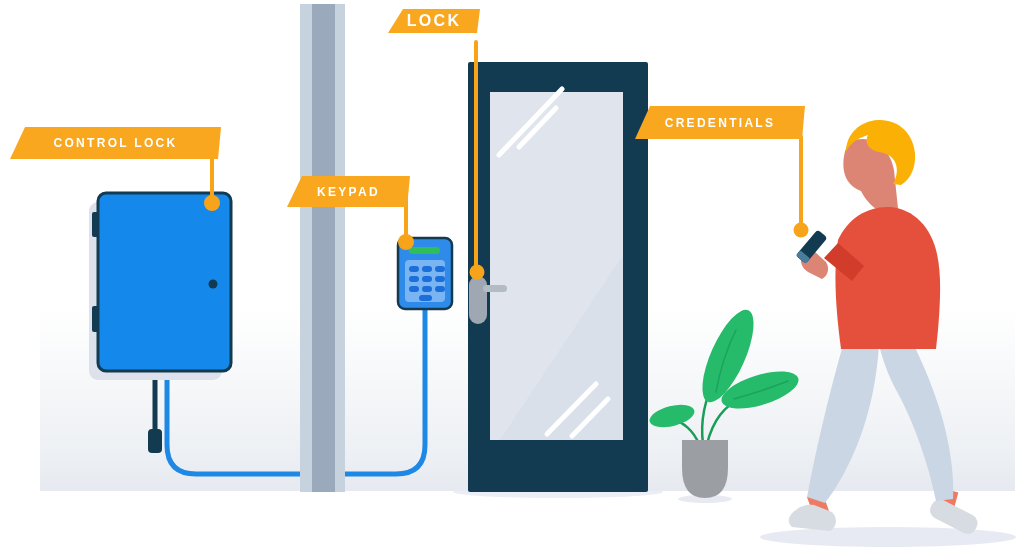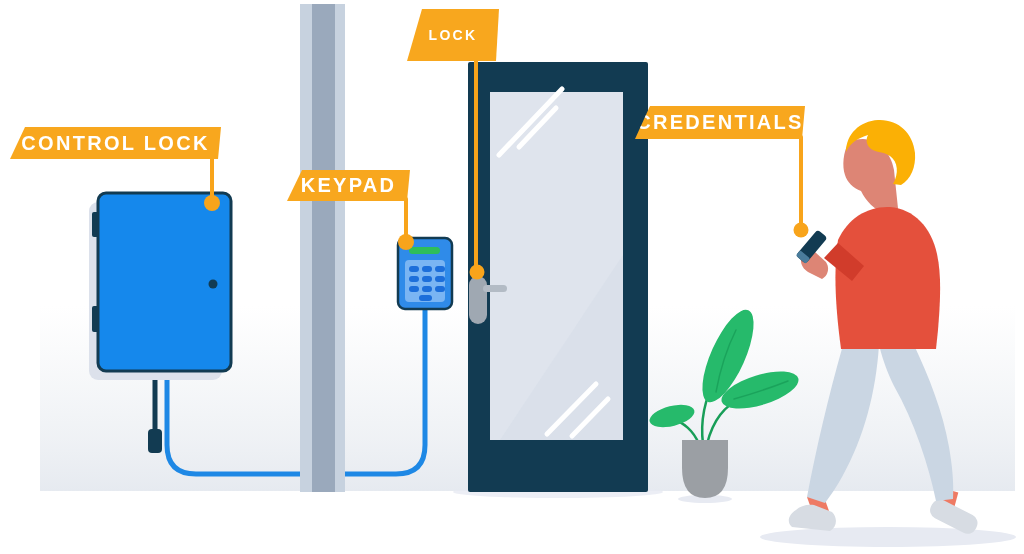--- a/index.html
+++ b/index.html
@@ -3,27 +3,27 @@
 <meta charset="utf-8">
 <style>
   html,body{margin:0;padding:0;background:#fff;}
   .scene{
     position:relative;width:1024px;height:554px;overflow:hidden;background:#ffffff;
     font-family:"Liberation Sans", sans-serif;
   }
   .scene svg{position:absolute;left:0;top:0;}
   .banner{
     position:absolute;display:flex;align-items:center;justify-content:center;
-    background:var(--banner);color:#fff;font-weight:600;font-size:20px;
+    background:var(--banner);color:#fff;font-weight:600;font-size:12px;
     letter-spacing:2.3px;white-space:nowrap;
     clip-path:polygon(15px 0, 100% 0, calc(100% - 3px) 100%, 0 100%);
   }
   #label-control-panel{left:10px;top:127px;width:211px;height:32px;}
-  #label-keypad{left:287px;top:170px;width:123px;height:31px;}
-  #label-lock{left:407px;top:9px;width:92px;height:52px;font-size:14px;}
+  #label-keypad{left:287px;top:176px;width:123px;height:31px;}
+  #label-lock{left:388px;top:9px;width:92px;height:24px;font-size:16px;}
   #label-credentials{left:635px;top:106px;width:170px;height:33px;}
 
   
   .f-navy{fill:var(--navy);}         .s-navy{stroke:var(--navy);}
   .f-panel{fill:var(--panel-blue);}  .s-cable{stroke:var(--cable-blue);}
   .f-kbody{fill:var(--keypad-body);} .f-kpanel{fill:var(--keypad-panel);}
   .f-kbtn{fill:var(--keypad-button);}.f-kdisp{fill:var(--keypad-display);}
   .f-glass{fill:var(--glass);}       .f-gshade{fill:var(--glass-shade);}
   .f-pill-l{fill:var(--pillar-light);}.f-pill-d{fill:var(--pillar-dark);}
   .f-green{fill:var(--plant-green);} .s-stem{stroke:var(--plant-stem);}

